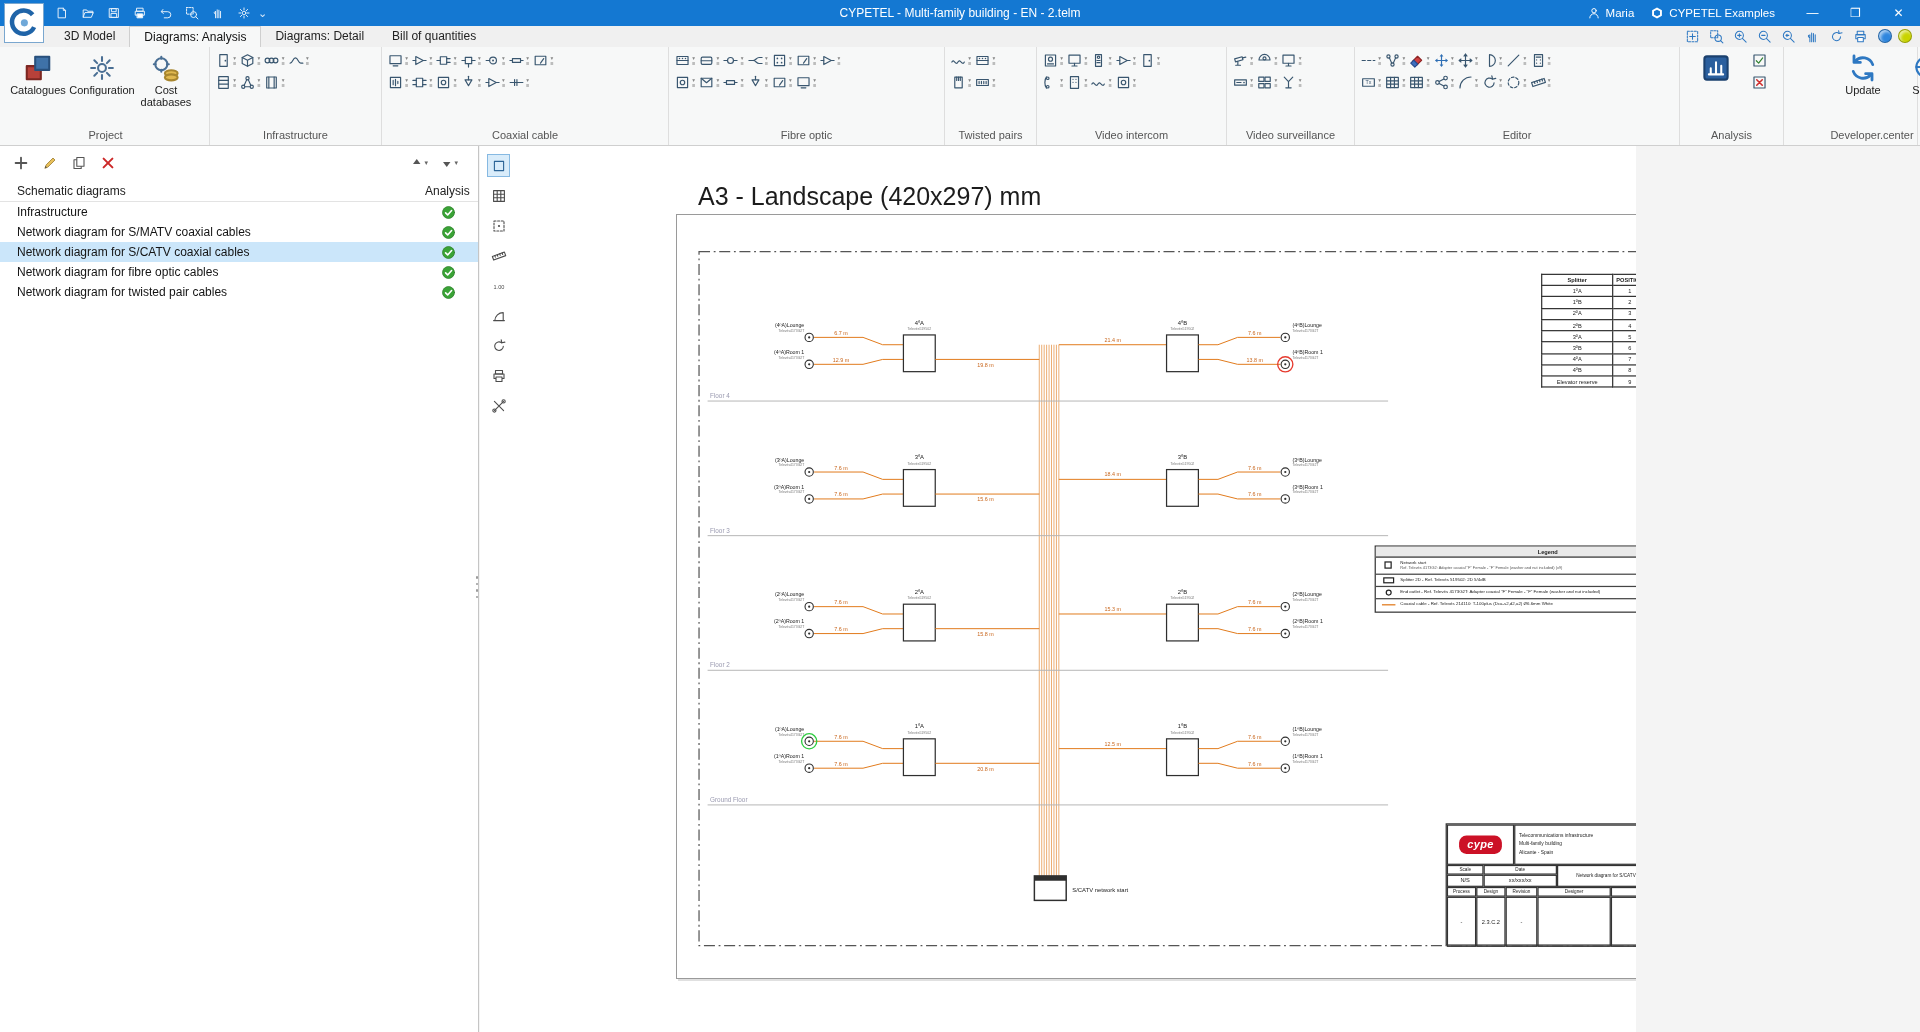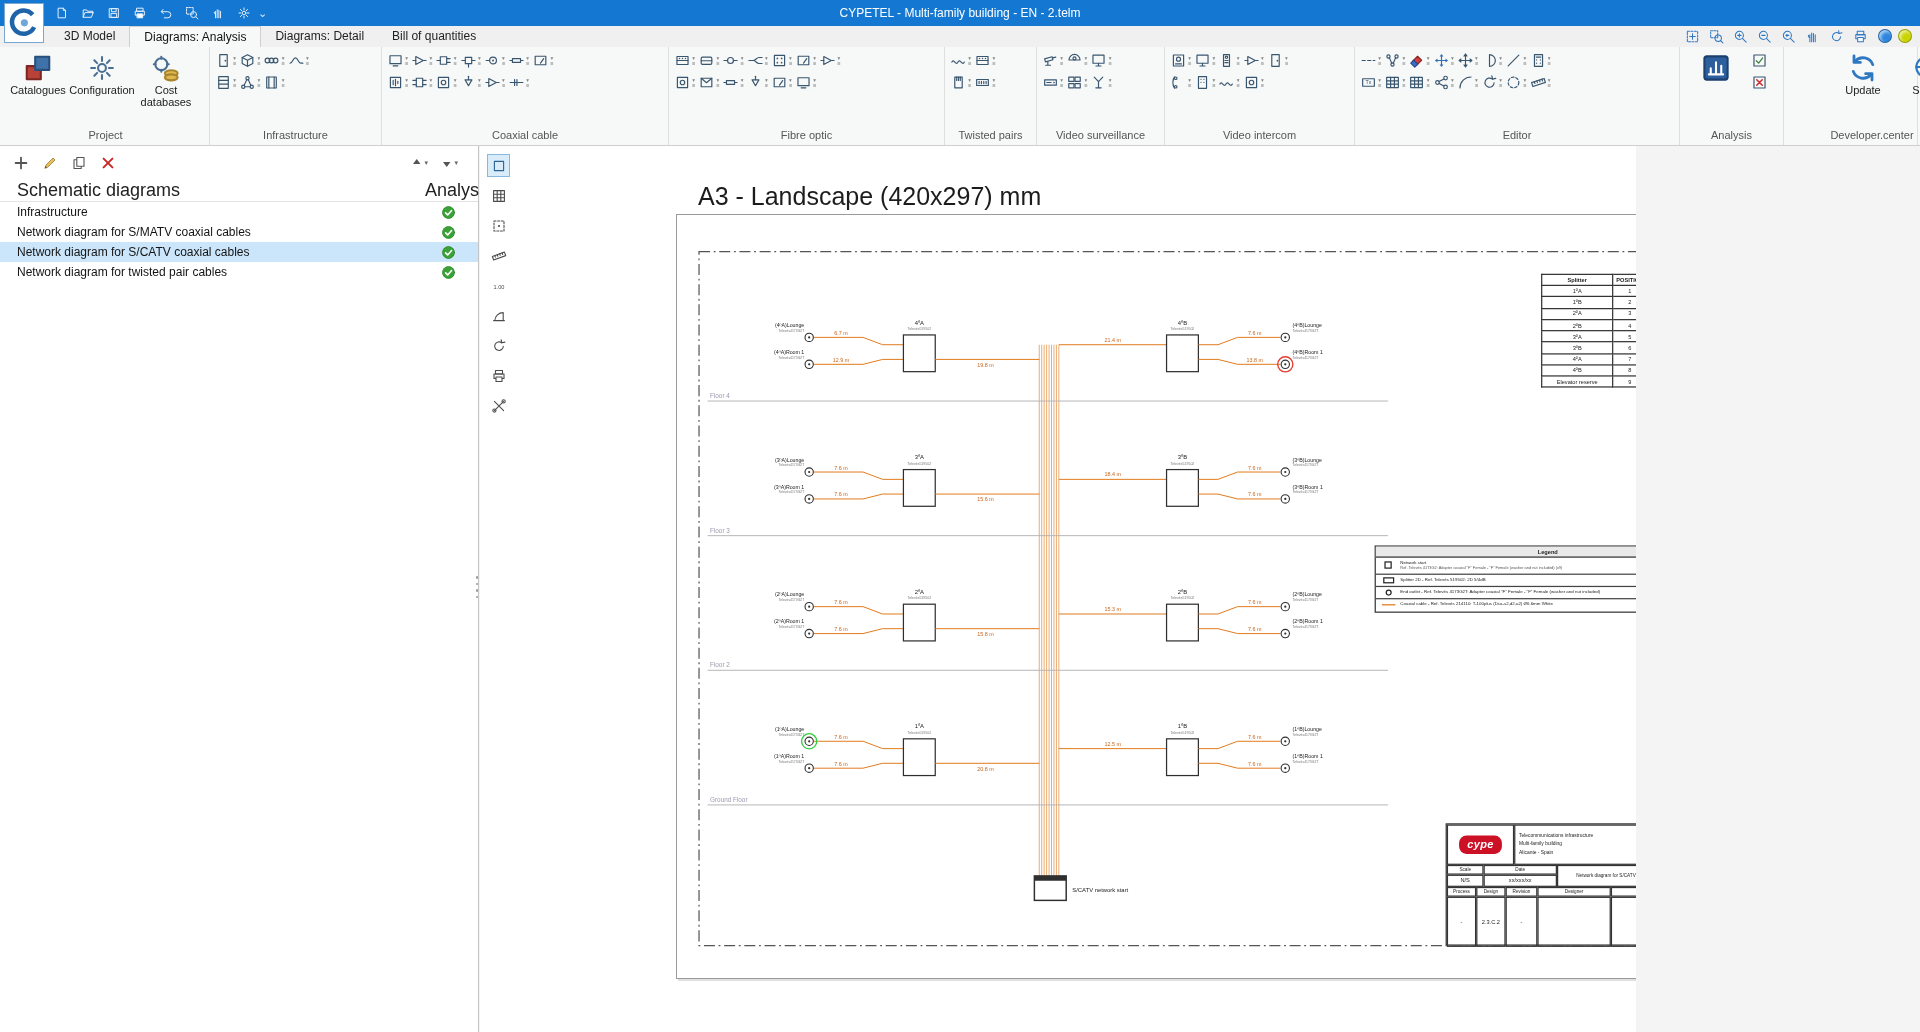--- a/index.html
+++ b/index.html
@@ -46,21 +46,21 @@
   .glabel{margin-top:auto;text-align:center;font-size:11px;color:#555;padding:1px 0 4px;white-space:nowrap}
 
   
   .main{position:absolute;left:0;top:146px;width:1920px;height:886px}
   .left-panel{position:absolute;left:0;top:0;width:479px;height:886px;background:#fff;border-right:1px solid #c5c5c5}
   .lp-toolbar{height:34px;display:flex;align-items:center;gap:11px;padding:0 12px}
   .ltbtn{width:18px;height:18px;display:flex;align-items:center;justify-content:center;color:#555}
   .ltbtn .icn{width:16px;height:16px}
   .sortbox{margin-left:auto;display:flex;gap:12px;margin-right:8px}
   .tinycaret{font-size:7px;color:#666;margin-left:1px}
-  .lp-header{height:22px;display:flex;align-items:center;padding-left:17px;font-size:18px;color:#222;border-bottom:1px solid #e3e3e3;position:relative}
+  .lp-header{height:22px;display:flex;align-items:center;padding-left:17px;font-size:12px;color:#222;border-bottom:1px solid #e3e3e3;position:relative}
   .an-col{position:absolute;left:425px}
   .lrow{height:20px;display:flex;align-items:center;padding-left:17px;font-size:12px;color:#141414;position:relative;white-space:nowrap}
   .lrow.sel{background:#cbe6fa}
   .lstatus{position:absolute;left:441px;width:15px;height:15px}
   .lstatus .icn{width:15px;height:15px}
   .splitter-dots{position:absolute;left:474px;top:430px;width:6px;height:28px;display:flex;flex-direction:column;gap:4px;align-items:center;z-index:4}
   .splitter-dots i{width:2.5px;height:2.5px;background:#9a9a9a;border-radius:50%}
 
   
   .canvas{position:absolute;left:480px;top:0;width:1156px;height:886px;background:#fff;overflow:hidden}
@@ -163,20 +163,43 @@
         </span>
         <span class="qbtn">
           <svg viewBox="0 0 16 16" class="icn " fill="none" stroke="currentColor" stroke-width="1.1" stroke-linecap="round" stroke-linejoin="round">
             <circle cx="8" cy="8" r="2.1"></circle>
             <path d="M8 2.2 V4.3 M8 11.7 V13.8 M2.2 8 H4.3 M11.7 8 H13.8 M3.9 3.9 L5.4 5.4 M10.6 10.6 L12.1 12.1 M12.1 3.9 L10.6 5.4 M5.4 10.6 L3.9 12.1"></path>
           </svg>
         </span>
       </div>
     <div class="qat-caret">⌄</div>
     <div class="tb-title">CYPETEL - Multi-family building - EN - 2.telm</div>
+    <div class="tb-right">
+      <div class="tb-user">
+        <span class="tb-ico" id="userIco">
+            <svg viewBox="0 0 16 16" class="icn " fill="none" stroke="currentColor" stroke-width="1.1" stroke-linecap="round" stroke-linejoin="round">
+              <circle cx="8" cy="5.4" r="2.5"></circle>
+              <path d="M3.2 13.6 a4.8 4.8 0 0 1 9.6 0"></path>
+            </svg>
+          </span>
+        <span>Maria</span>
+      </div>
+      <div class="tb-account">
+        <span class="tb-ico" id="bimIco">
+            <svg viewBox="0 0 16 16" class="icn " fill="none" stroke="currentColor" stroke-width="1.1" stroke-linecap="round" stroke-linejoin="round">
+              <path d="M8 1.6 L13.6 4.8 V11.2 L8 14.4 L2.4 11.2 V4.8 Z" fill="#ffffff" stroke="none"></path>
+              <path d="M8 4.2 L11.4 6.1 V9.9 L8 11.8 L4.6 9.9 V6.1 Z" fill="#1478d2" stroke="none"></path>
+            </svg>
+          </span>
+        <span>CYPETEL Examples</span>
+      </div>
+      <div class="win-btn">—</div>
+      <div class="win-btn">❐</div>
+      <div class="win-btn">✕</div>
+    </div>
   </div>
 
   <div class="tabrow">
     <div class="tabs" id="tabs">
         <div class="tab">3D Model</div>
         <div class="tab active">Diagrams: Analysis</div>
         <div class="tab">Diagrams: Detail</div>
         <div class="tab">Bill of quantities</div>
       </div>
     <div class="view-tools" id="viewTools">
@@ -686,93 +709,20 @@
                 <span class="mk">
                   <span>▾</span>
                   <span>≡</span>
                 </span>
               </span>
             </div>
           </div>
         </div>
         <div class="glabel">Twisted pairs</div>
       </div>
-      <div class="rgroup" style="width:128px">
-        <div class="ginner">
-          <div class="rows">
-            <div class="irow">
-              <span class="sicon">
-                <svg viewBox="0 0 16 16" class="icn " fill="none" stroke="currentColor" stroke-width="1.1" stroke-linecap="round" stroke-linejoin="round">
-                  <path d="M2.5 6.5 L9.5 4.5 L10.3 7.3 L3.3 9.3 Z"></path>
-                  <path d="M10 5.5 L13 4.8 M5.5 9.3 L5.5 12.5 M3.5 12.5 H8"></path>
-                </svg>
-                <span class="mk">
-                  <span>▾</span>
-                  <span>≡</span>
-                </span>
-              </span>
-              <span class="sicon">
-                <svg viewBox="0 0 16 16" class="icn " fill="none" stroke="currentColor" stroke-width="1.1" stroke-linecap="round" stroke-linejoin="round">
-                  <path d="M2.8 7.5 a5.2 5.2 0 0 1 10.4 0 Z"></path>
-                  <circle cx="8" cy="6" r="1.4"></circle>
-                </svg>
-                <span class="mk">
-                  <span>▾</span>
-                  <span>≡</span>
-                </span>
-              </span>
-              <span class="sicon">
-                <svg viewBox="0 0 16 16" class="icn " fill="none" stroke="currentColor" stroke-width="1.1" stroke-linecap="round" stroke-linejoin="round">
-                  <rect x="2.8" y="3" width="10.4" height="7.6"></rect>
-                  <path d="M8 10.6 V12.6 M5.6 13.2 H10.4"></path>
-                </svg>
-                <span class="mk">
-                  <span>▾</span>
-                  <span>≡</span>
-                </span>
-              </span>
-            </div>
-            <div class="irow">
-              <span class="sicon">
-                <svg viewBox="0 0 16 16" class="icn " fill="none" stroke="currentColor" stroke-width="1.1" stroke-linecap="round" stroke-linejoin="round">
-                  <rect x="2.5" y="5.5" width="11" height="5"></rect>
-                  <circle cx="11.3" cy="8" r="0.8" fill="currentColor" stroke="none"></circle>
-                  <path d="M4.5 8 H8.5"></path>
-                </svg>
-                <span class="mk">
-                  <span>▾</span>
-                  <span>≡</span>
-                </span>
-              </span>
-              <span class="sicon">
-                <svg viewBox="0 0 16 16" class="icn " fill="none" stroke="currentColor" stroke-width="1.1" stroke-linecap="round" stroke-linejoin="round">
-                  <rect x="2.6" y="3" width="4.9" height="4"></rect>
-                  <rect x="8.5" y="3" width="4.9" height="4"></rect>
-                  <rect x="2.6" y="9" width="4.9" height="4"></rect>
-                  <rect x="8.5" y="9" width="4.9" height="4"></rect>
-                </svg>
-                <span class="mk">
-                  <span>▾</span>
-                  <span>≡</span>
-                </span>
-              </span>
-              <span class="sicon">
-                <svg viewBox="0 0 16 16" class="icn " fill="none" stroke="currentColor" stroke-width="1.1" stroke-linecap="round" stroke-linejoin="round">
-                  <path d="M4 3 L8 7.2 L12 3 M8 7.2 V13 M5.5 13 H10.5"></path>
-                </svg>
-                <span class="mk">
-                  <span>▾</span>
-                  <span>≡</span>
-                </span>
-              </span>
-            </div>
-          </div>
-        </div>
-        <div class="glabel">Video surveillance</div>
-      </div>
       <div class="rgroup" style="width:190px">
         <div class="ginner">
           <div class="rows">
             <div class="irow">
               <span class="sicon">
                 <svg viewBox="0 0 16 16" class="icn " fill="none" stroke="currentColor" stroke-width="1.1" stroke-linecap="round" stroke-linejoin="round">
                   <rect x="3.2" y="2.8" width="9.6" height="10.4"></rect>
                   <circle cx="8" cy="6.8" r="1.9"></circle>
                   <path d="M5.2 11.2 H10.8"></path>
                 </svg>
@@ -864,20 +814,93 @@
                 </svg>
                 <span class="mk">
                   <span>▾</span>
                   <span>≡</span>
                 </span>
               </span>
             </div>
           </div>
         </div>
         <div class="glabel">Video intercom</div>
+      </div>
+      <div class="rgroup" style="width:128px">
+        <div class="ginner">
+          <div class="rows">
+            <div class="irow">
+              <span class="sicon">
+                <svg viewBox="0 0 16 16" class="icn " fill="none" stroke="currentColor" stroke-width="1.1" stroke-linecap="round" stroke-linejoin="round">
+                  <path d="M2.5 6.5 L9.5 4.5 L10.3 7.3 L3.3 9.3 Z"></path>
+                  <path d="M10 5.5 L13 4.8 M5.5 9.3 L5.5 12.5 M3.5 12.5 H8"></path>
+                </svg>
+                <span class="mk">
+                  <span>▾</span>
+                  <span>≡</span>
+                </span>
+              </span>
+              <span class="sicon">
+                <svg viewBox="0 0 16 16" class="icn " fill="none" stroke="currentColor" stroke-width="1.1" stroke-linecap="round" stroke-linejoin="round">
+                  <path d="M2.8 7.5 a5.2 5.2 0 0 1 10.4 0 Z"></path>
+                  <circle cx="8" cy="6" r="1.4"></circle>
+                </svg>
+                <span class="mk">
+                  <span>▾</span>
+                  <span>≡</span>
+                </span>
+              </span>
+              <span class="sicon">
+                <svg viewBox="0 0 16 16" class="icn " fill="none" stroke="currentColor" stroke-width="1.1" stroke-linecap="round" stroke-linejoin="round">
+                  <rect x="2.8" y="3" width="10.4" height="7.6"></rect>
+                  <path d="M8 10.6 V12.6 M5.6 13.2 H10.4"></path>
+                </svg>
+                <span class="mk">
+                  <span>▾</span>
+                  <span>≡</span>
+                </span>
+              </span>
+            </div>
+            <div class="irow">
+              <span class="sicon">
+                <svg viewBox="0 0 16 16" class="icn " fill="none" stroke="currentColor" stroke-width="1.1" stroke-linecap="round" stroke-linejoin="round">
+                  <rect x="2.5" y="5.5" width="11" height="5"></rect>
+                  <circle cx="11.3" cy="8" r="0.8" fill="currentColor" stroke="none"></circle>
+                  <path d="M4.5 8 H8.5"></path>
+                </svg>
+                <span class="mk">
+                  <span>▾</span>
+                  <span>≡</span>
+                </span>
+              </span>
+              <span class="sicon">
+                <svg viewBox="0 0 16 16" class="icn " fill="none" stroke="currentColor" stroke-width="1.1" stroke-linecap="round" stroke-linejoin="round">
+                  <rect x="2.6" y="3" width="4.9" height="4"></rect>
+                  <rect x="8.5" y="3" width="4.9" height="4"></rect>
+                  <rect x="2.6" y="9" width="4.9" height="4"></rect>
+                  <rect x="8.5" y="9" width="4.9" height="4"></rect>
+                </svg>
+                <span class="mk">
+                  <span>▾</span>
+                  <span>≡</span>
+                </span>
+              </span>
+              <span class="sicon">
+                <svg viewBox="0 0 16 16" class="icn " fill="none" stroke="currentColor" stroke-width="1.1" stroke-linecap="round" stroke-linejoin="round">
+                  <path d="M4 3 L8 7.2 L12 3 M8 7.2 V13 M5.5 13 H10.5"></path>
+                </svg>
+                <span class="mk">
+                  <span>▾</span>
+                  <span>≡</span>
+                </span>
+              </span>
+            </div>
+          </div>
+        </div>
+        <div class="glabel">Video surveillance</div>
       </div>
       <div class="rgroup" style="width:325px">
         <div class="ginner">
           <div class="rows">
             <div class="irow">
               <span class="sicon">
                 <svg viewBox="0 0 16 16" class="icn " fill="none" stroke="currentColor" stroke-width="1.1" stroke-linecap="round" stroke-linejoin="round">
                   <path d="M2 8 H14" stroke-dasharray="3 2.2"></path>
                 </svg>
                 <span class="mk">
@@ -1163,20 +1186,29 @@
             <span>Network diagram for S/MATV coaxial cables</span>
             <span class="lstatus">
               <svg viewBox="0 0 16 16" class="icn " fill="none" stroke="currentColor" stroke-width="1.1" stroke-linecap="round" stroke-linejoin="round">
                 <circle cx="8" cy="8" r="6.4" fill="#3aa336" stroke="#2e7f2b" stroke-width="0.8"></circle>
                 <path d="M4.9 8.4 L7.1 10.6 L11.3 5.9" stroke="#fff" stroke-width="1.7"></path>
               </svg>
             </span>
           </div>
           <div class="lrow sel">
             <span>Network diagram for S/CATV coaxial cables</span>
+            <span class="lstatus">
+              <svg viewBox="0 0 16 16" class="icn " fill="none" stroke="currentColor" stroke-width="1.1" stroke-linecap="round" stroke-linejoin="round">
+                <circle cx="8" cy="8" r="6.4" fill="#3aa336" stroke="#2e7f2b" stroke-width="0.8"></circle>
+                <path d="M4.9 8.4 L7.1 10.6 L11.3 5.9" stroke="#fff" stroke-width="1.7"></path>
+              </svg>
+            </span>
+          </div>
+          <div class="lrow">
+            <span>Network diagram for fibre optic cables</span>
             <span class="lstatus">
               <svg viewBox="0 0 16 16" class="icn " fill="none" stroke="currentColor" stroke-width="1.1" stroke-linecap="round" stroke-linejoin="round">
                 <circle cx="8" cy="8" r="6.4" fill="#3aa336" stroke="#2e7f2b" stroke-width="0.8"></circle>
                 <path d="M4.9 8.4 L7.1 10.6 L11.3 5.9" stroke="#fff" stroke-width="1.7"></path>
               </svg>
             </span>
           </div>
           <div class="lrow">
             <span>Network diagram for twisted pair cables</span>
             <span class="lstatus">

